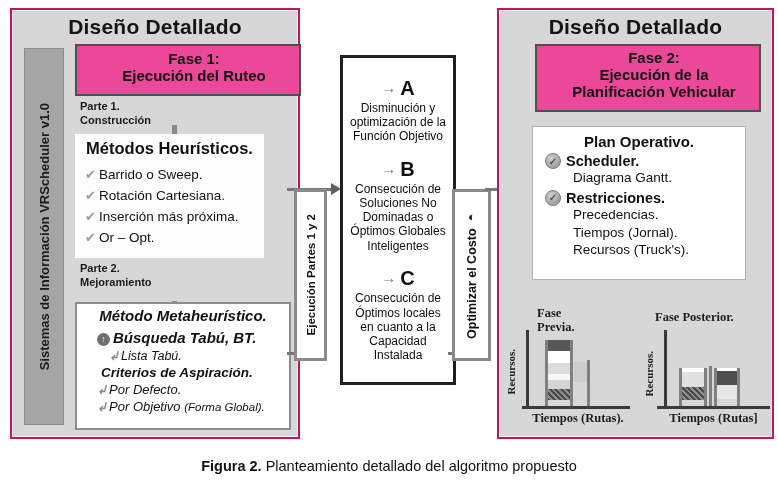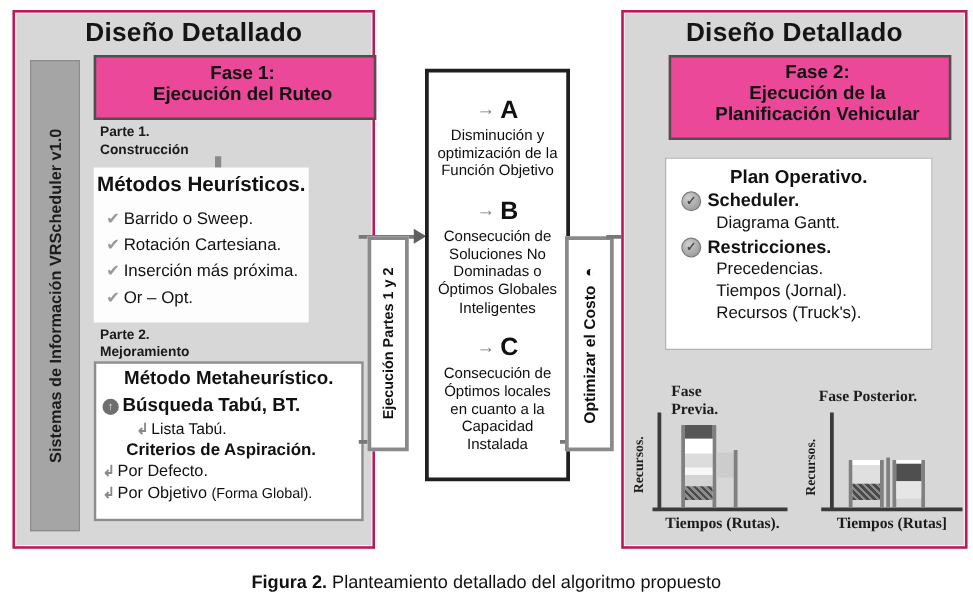--- a/index.html
+++ b/index.html
@@ -52,21 +52,21 @@
   .bar{border-left:3px solid #808080;border-right:3px solid #808080;}
   .seg{width:100%;}
   .hatch{background:repeating-linear-gradient(45deg,#4a4a4a 0px,#4a4a4a 2px,#8d8d8d 2px,#8d8d8d 4px);}
   .vline{background:#808080;width:2.5px;}
   .caption{width:100%;text-align:center;font-size:14.5px;color:#111;}
   .b{font-weight:bold;}
   .note{font-size:11.5px;}
   .heur-title{font-size:16.5px;font-weight:bold;text-align:center;padding-top:5px;}
   .heur-list{font-size:13.5px;line-height:1.55;padding-left:10px;margin-top:7px;}
   .meta-title{font-size:15px;font-weight:bold;text-align:center;padding-top:3px;}
-  .meta-line{padding-left:5px;font-size:13px;line-height:1.3;}
+  .meta-line{padding-left:20px;font-size:13px;line-height:1.3;}
 </style>
 </head>
 <body>
 
 <div class="abs panel" style="left:10px;top:8px;width:286px;height:427px;">
   <div class="panel-title">Diseño Detallado</div>
 
   <div class="abs sidebar" style="left:12px;top:38px;width:38px;height:375px;">
     <div class="vtext">Sistemas de Información VRScheduler v1.0</div>
   </div>
@@ -75,37 +75,37 @@
     <div style="font-size:15px;font-weight:bold;margin-top:4px;">Fase 1:</div>
     <div style="font-size:15px;font-weight:bold;">Ejecución del Ruteo</div>
   </div>
 
   <div class="abs parte" style="left:68px;top:90px;">
     <div>Parte 1.</div>
     <div>Construcción</div>
   </div>
   <div class="abs darrow" style="left:160px;top:86px;"></div>
 
-  <div class="abs plainbox" style="left:63px;top:124px;width:172px;height:124px;">
+  <div class="abs plainbox" style="left:63px;top:124px;width:189px;height:124px;">
     <div class="heur-title">Métodos Heurísticos.</div>
     <div class="heur-list">
       <div><span class="check">✔</span><span>Barrido o Sweep.</span></div>
       <div><span class="check">✔</span><span>Rotación Cartesiana.</span></div>
       <div><span class="check">✔</span><span>Inserción más próxima.</span></div>
       <div><span class="check">✔</span><span>Or – Opt.</span></div>
     </div>
   </div>
 
   <div class="abs parte" style="left:68px;top:252px;">
     <div>Parte 2.</div>
     <div>Mejoramiento</div>
   </div>
   <div class="abs darrow" style="left:160px;top:248px;"></div>
 
-  <div class="abs gbox" style="left:63px;top:279px;width:212px;height:124px;">
+  <div class="abs gbox" style="left:63px;top:292px;width:212px;height:124px;font-style:italic;">
     <div class="meta-title">Método Metaheurístico.</div>
     <div class="meta-line" style="font-size:15px;font-weight:bold;margin-top:4px;">
       <span class="circle-arrow">↑</span><span>Búsqueda Tabú, BT.</span>
     </div>
     <div class="meta-line" style="padding-left:32px;font-size:12.5px;">
       <span class="hand">↲</span><span>Lista Tabú.</span>
     </div>
     <div class="meta-line" style="padding-left:24px;font-size:13.5px;font-weight:bold;">Criterios de Aspiración.</div>
     <div class="meta-line">
       <span class="hand">↲</span><span>Por Defecto.</span>

